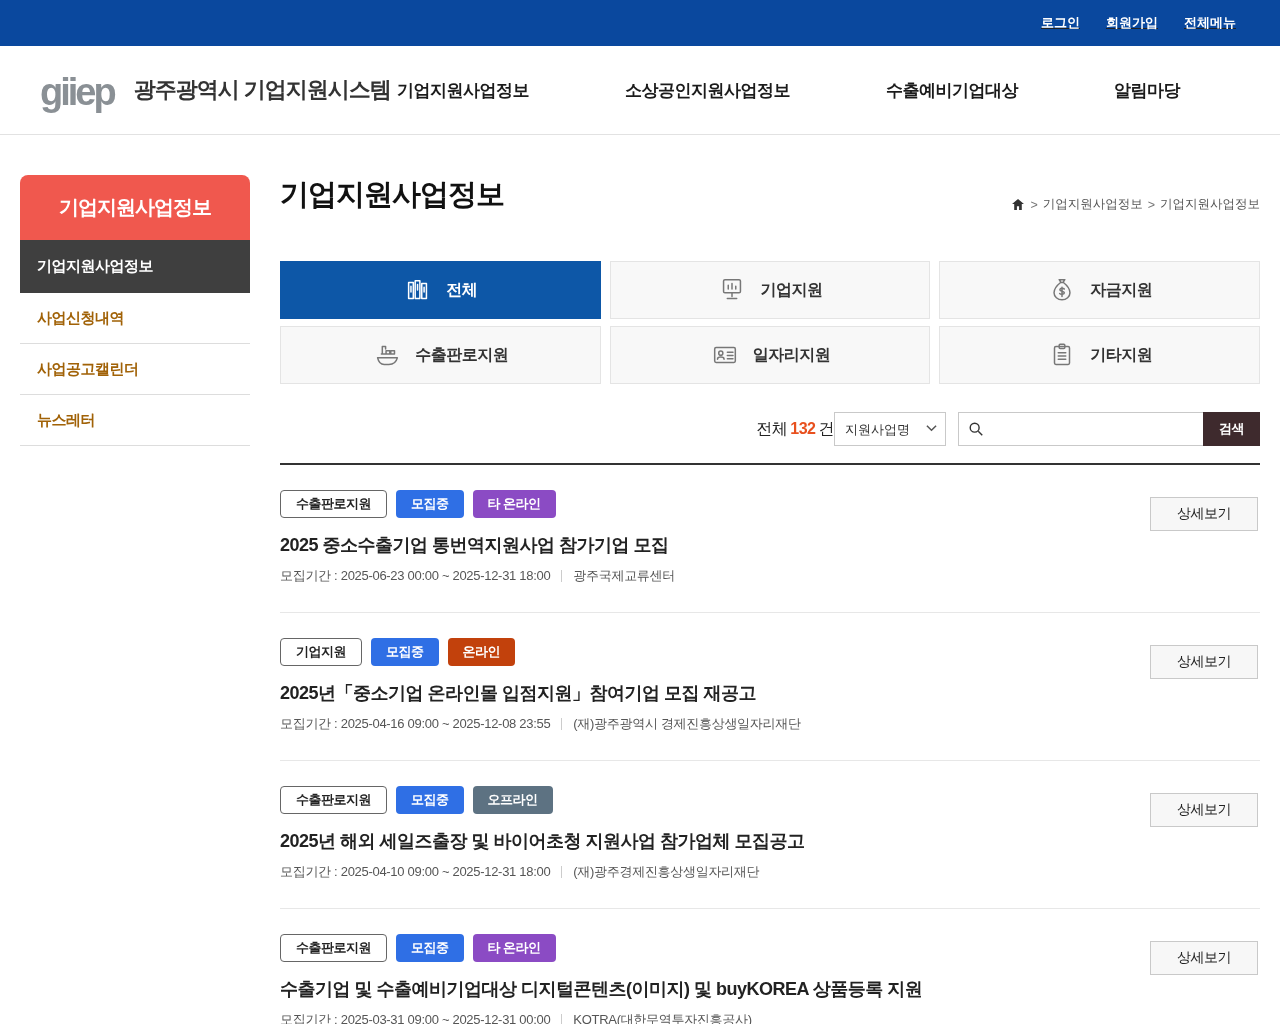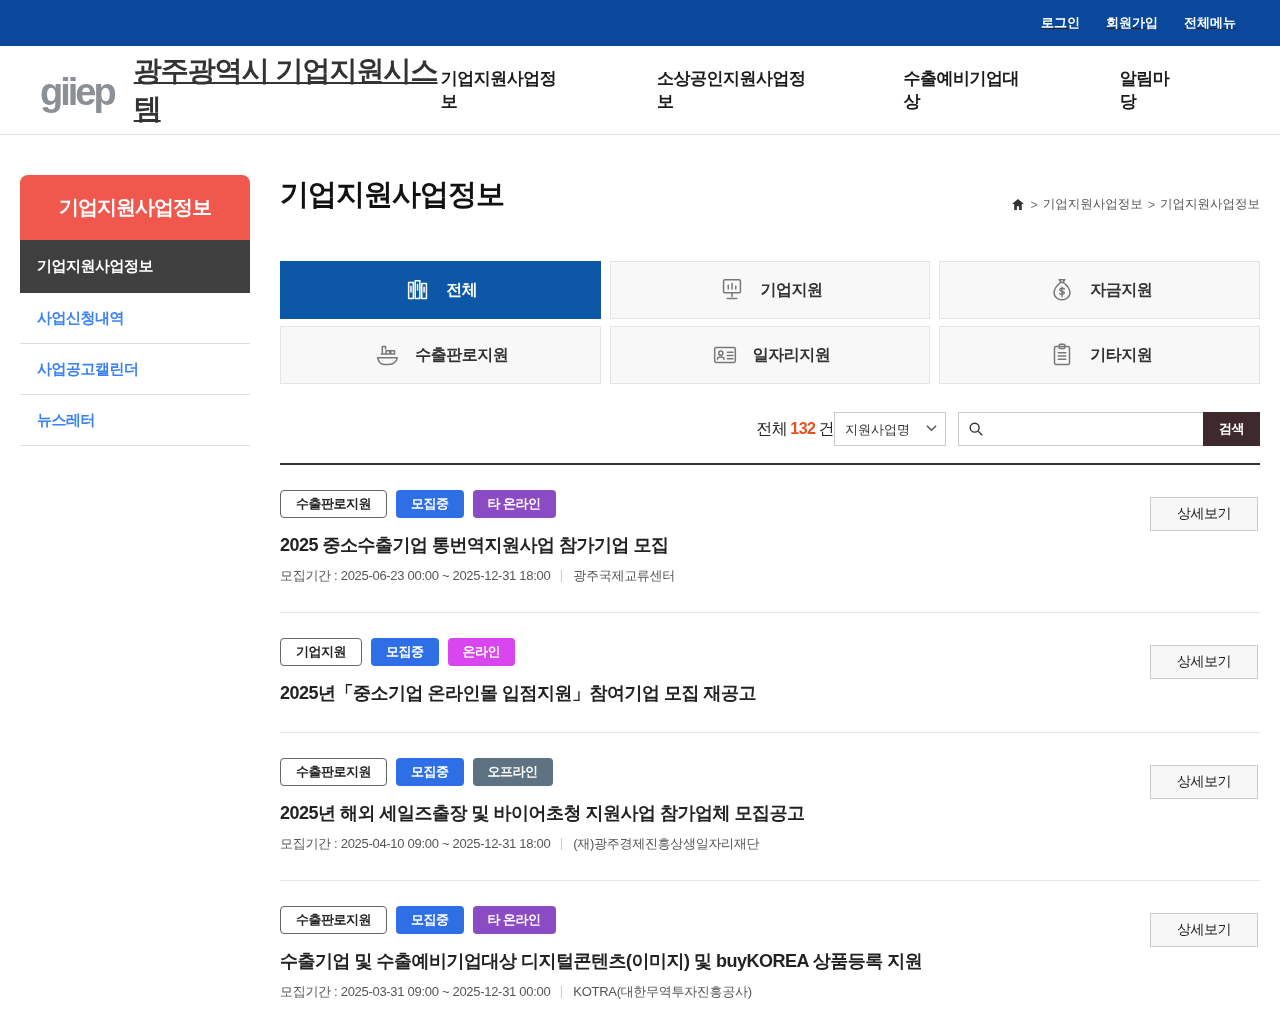--- a/index.html
+++ b/index.html
@@ -10,35 +10,35 @@
   .topbar { height:46px; background:#0a489e; display:flex; justify-content:flex-end;
     align-items:center; gap:26px; padding-right:44px;text-decoration:underline; }
   .topbar a { color:#fff; font-size:13px; font-weight:700; text-decoration:none; cursor:pointer; }
 
   
   .header { height:89px; background:#fff; border-bottom:1px solid #e2e2e2;
     display:flex; align-items:center; padding:0 40px; }
   .brand { display:flex; align-items:center; gap:16px; cursor:pointer; }
   .logo-word { position:relative; font-size:38px; font-weight:800; color:#8a9095;
     letter-spacing:-3px; line-height:1; padding:6px 4px 2px 0; }
-  .site-name { font-size:28px; font-weight:800; color:#333; letter-spacing:-1px;text-decoration:underline; }
+  .site-name { font-size:22px; font-weight:800; color:#333; letter-spacing:-1px; }
   .gnb { margin-left:auto; display:flex; gap:96px; padding-right:60px; }
   .gnb a { font-size:17px; font-weight:800; color:#1b1b1b; text-decoration:none;
     letter-spacing:-0.5px; cursor:pointer; }
 
   
   .container { display:flex; padding:40px 20px 0 20px; align-items:flex-start; }
 
   
   .sidebar { width:230px; margin-right:30px; flex:none; }
   .sidebar-head { height:65px; background:#f0584e; border-radius:8px 8px 0 0;
     display:flex; align-items:center; justify-content:center;
     color:#fff; font-size:20px; font-weight:800; letter-spacing:-1px; }
   .side-item { height:51px; display:flex; align-items:center; padding-left:17px;
-    font-size:15px; font-weight:700; color:#3b82f6; letter-spacing:-0.5px;
+    font-size:15px; font-weight:700; color:#a16207; letter-spacing:-0.5px;
     border-bottom:1px solid #ddd; background:#fff; cursor:pointer; }
   .side-item.active { background:#3f3f3f; color:#fff; height:53px; border-bottom:none; }
 
   
   .main { flex:1; min-width:0; }
   .title-row { display:flex; justify-content:space-between; align-items:flex-end;
     margin-bottom:46px; }
   .page-title { font-size:29px; font-weight:800; color:#111; letter-spacing:-1px; }
   .breadcrumb { display:flex; align-items:center; gap:5px; font-size:12.5px; color:#555;
     padding-bottom:2px; }
@@ -79,21 +79,21 @@
   
   .list { border-top:2px solid #333; }
   .listing { position:relative; padding:25px 0 27px; border-bottom:1px solid #e7e7e7; }
   .tags { display:flex; gap:9px; }
   .tag { height:28px; display:inline-flex; align-items:center; padding:0 15px;
     border-radius:4px; font-size:13px; font-weight:700; letter-spacing:-0.5px; cursor:pointer; }
   .tag-cat { background:#fff; border:1px solid #666; color:#222; }
   .tag-status { background:#2f6fe5; color:#fff; }
   .tag-channel { color:#fff; background:#888; }
   .tag-channel[data-variant="purple"] { background:#8b4bc4; }
-  .tag-channel[data-variant="red"] { background:#d946ef; }
+  .tag-channel[data-variant="red"] { background:#c2410c; }
   .tag-channel[data-variant="slate"] { background:#5d7282; }
   .listing-title { margin-top:15px; font-size:18px; font-weight:700; color:#222;
     letter-spacing:-0.5px; cursor:pointer; max-width:830px; }
   .listing-meta { margin-top:10px; font-size:13px; color:#555; display:flex;
     align-items:center; letter-spacing:-0.3px; }
   .meta-sep { display:inline-block; width:1px; height:12px; background:#ccc; margin:0 11px; }
   .detail-btn { position:absolute; right:2px; top:32px; width:108px; height:34px;
     background:#f7f7f7; border:1px solid #c9c9c9; font-size:14px; color:#222;
     font-family:inherit; letter-spacing:-0.5px; cursor:pointer; }
 </style>
@@ -235,20 +235,25 @@
         <button class="detail-btn">상세보기</button>
       </article>
 
       <article class="listing">
         <div class="tags">
           <span class="tag tag-cat">기업지원</span>
           <span class="tag tag-status">모집중</span>
           <span class="tag tag-channel" data-variant="red">온라인</span>
         </div>
         <h3 class="listing-title">2025년「중소기업 온라인몰 입점지원」참여기업 모집 재공고</h3>
+        <p class="listing-meta">
+          <span>모집기간 : 2025-04-16 09:00 ~ 2025-12-08 23:55</span>
+          <span class="meta-sep"></span>
+          <span>(재)광주광역시 경제진흥상생일자리재단</span>
+        </p>
         <button class="detail-btn">상세보기</button>
       </article>
 
       <article class="listing">
         <div class="tags">
           <span class="tag tag-cat">수출판로지원</span>
           <span class="tag tag-status">모집중</span>
           <span class="tag tag-channel" data-variant="slate">오프라인</span>
         </div>
         <h3 class="listing-title">2025년 해외 세일즈출장 및 바이어초청 지원사업 참가업체 모집공고</h3>

